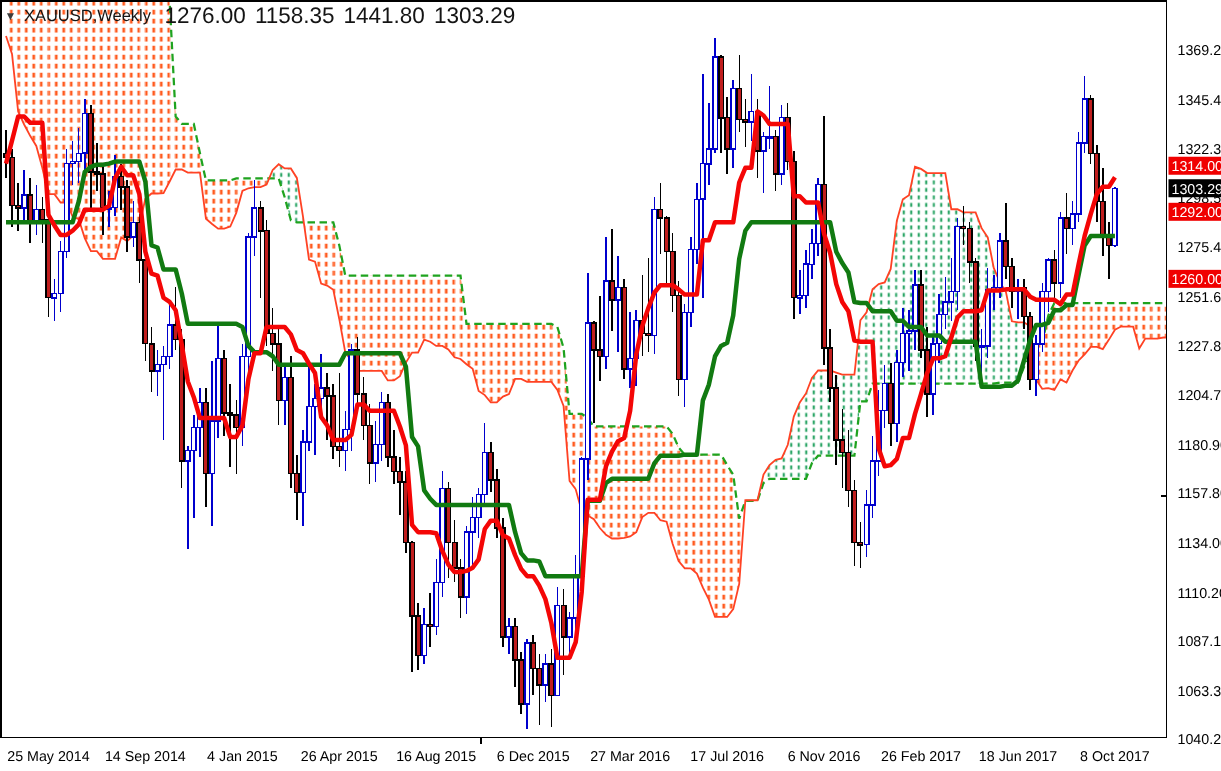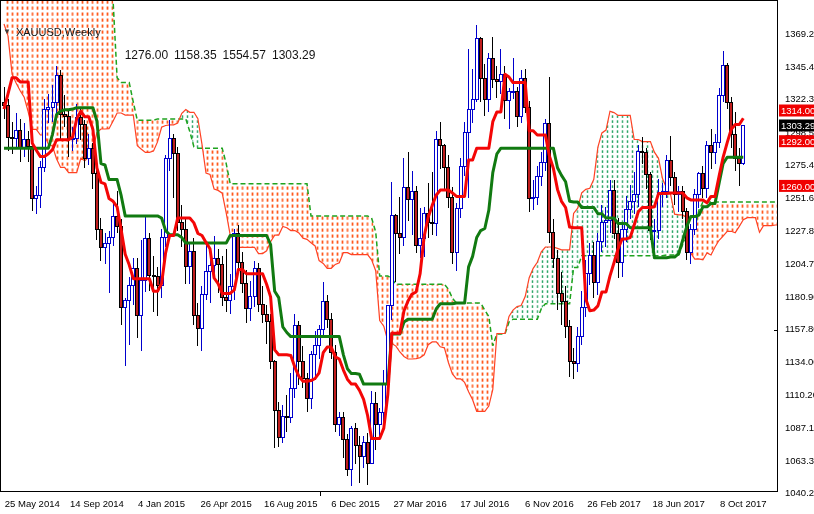--- a/index.html
+++ b/index.html
@@ -6,22 +6,22 @@
   .stage{
     position:relative;width:814px;height:514px;background:#ffffff;
     font-family:"Liberation Sans",sans-serif;overflow:hidden;
   }
   #chart-svg{position:absolute;left:0;top:0;}
   .chart-title{
     position:absolute;left:3px;top:2px;display:flex;align-items:center;
     font-size:11px;color:#141414;white-space:nowrap;user-select:none;
   }
   .chart-title .tri{font-size:8px;color:#3c3c3c;margin-right:5px;line-height:1;}
-  .chart-title .sym{margin-right:24px;}
-  .chart-title .num{margin-right:6px;font-size:12px;margin-top:46px;}
+  .chart-title .sym{margin-right:9px;}
+  .chart-title .num{margin-right:6px;font-size:15px;}
 </style>
 </head>
 <body>
 
 <div class="stage">
   <svg id="chart-svg" width="814" height="514" viewBox="0 0 814 514">
       <defs>
         <pattern id="hatchBear" width="5" height="6" patternUnits="userSpaceOnUse">
           <line x1="2.5" y1="0.5" x2="2.5" y2="3.7" stroke="#FF5A1E" stroke-width="1.8"></line>
         </pattern>
@@ -1051,16 +1051,16 @@
         <text x="678.7" y="507" fill="#000000" text-anchor="middle">18 Jun 2017</text>
         <line x1="7430.5" y1="492" x2="7430.5" y2="496" stroke="#000000" shape-rendering="crispEdges"></line>
         <text x="743.3" y="507" fill="#000000" text-anchor="middle">8 Oct 2017</text>
       </g>
     </svg>
   <div class="chart-title">
     <span class="tri">▼</span>
     <span class="sym">XAUUSD,Weekly</span>
     <span class="num">1276.00</span>
     <span class="num">1158.35</span>
-    <span class="num">1554.57</span>
+    <span class="num">1441.80</span>
     <span class="num">1303.29</span>
   </div>
 </div>
 
 </body></html>

